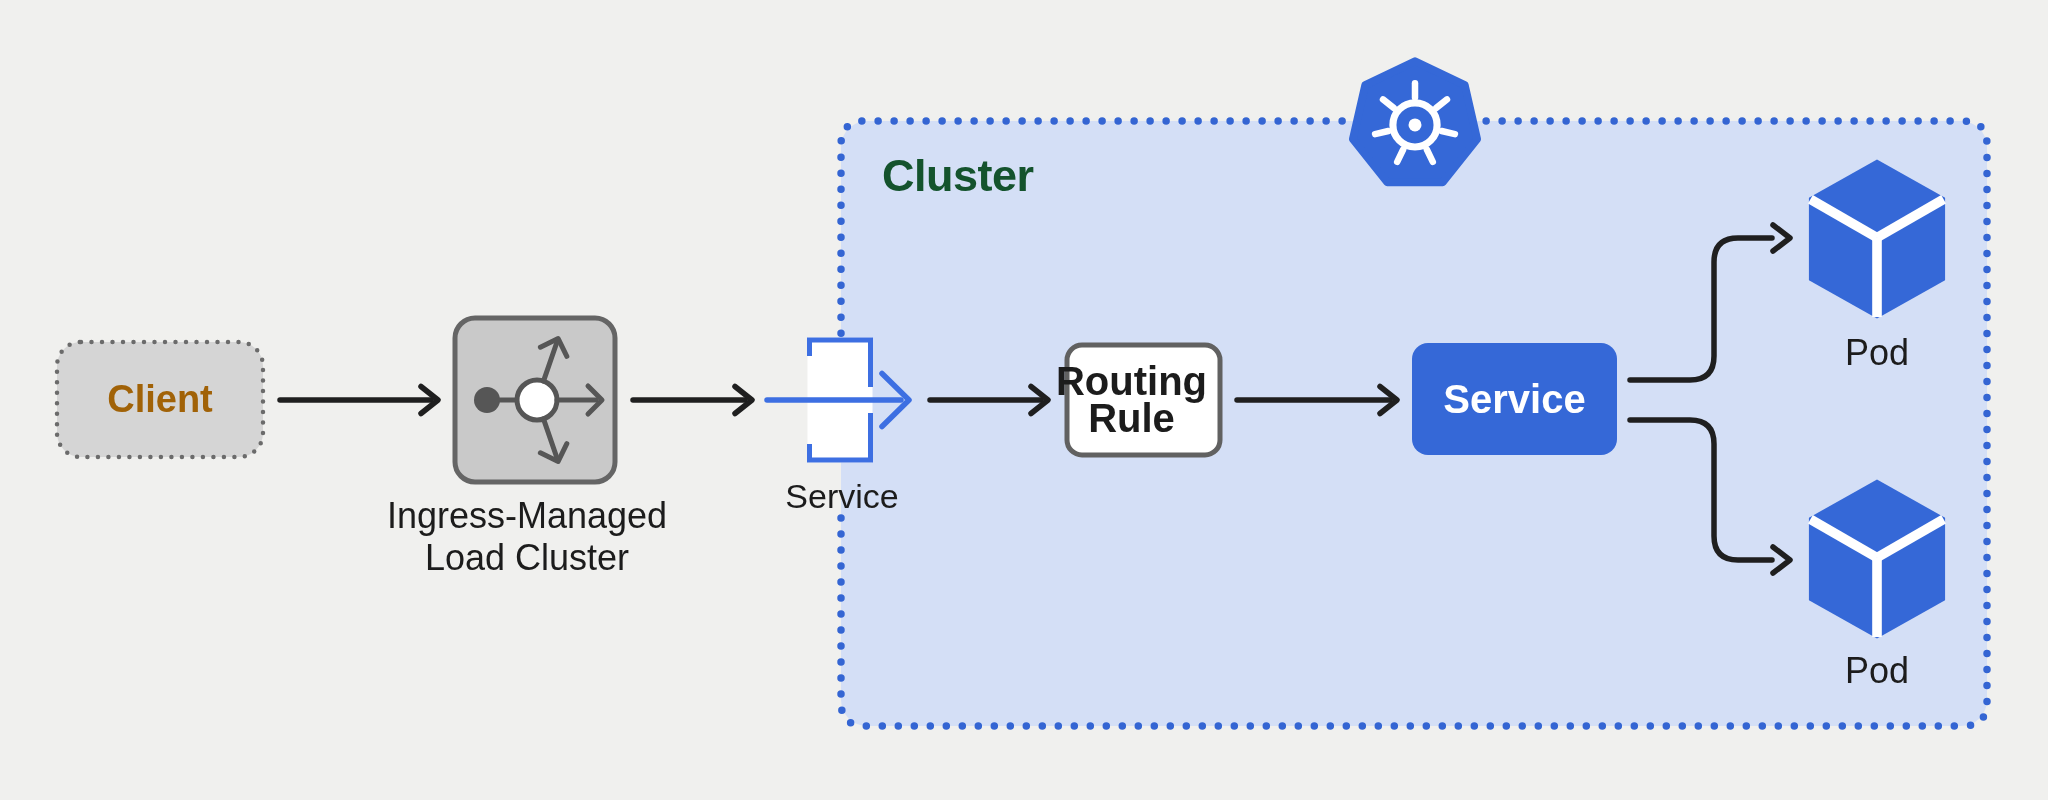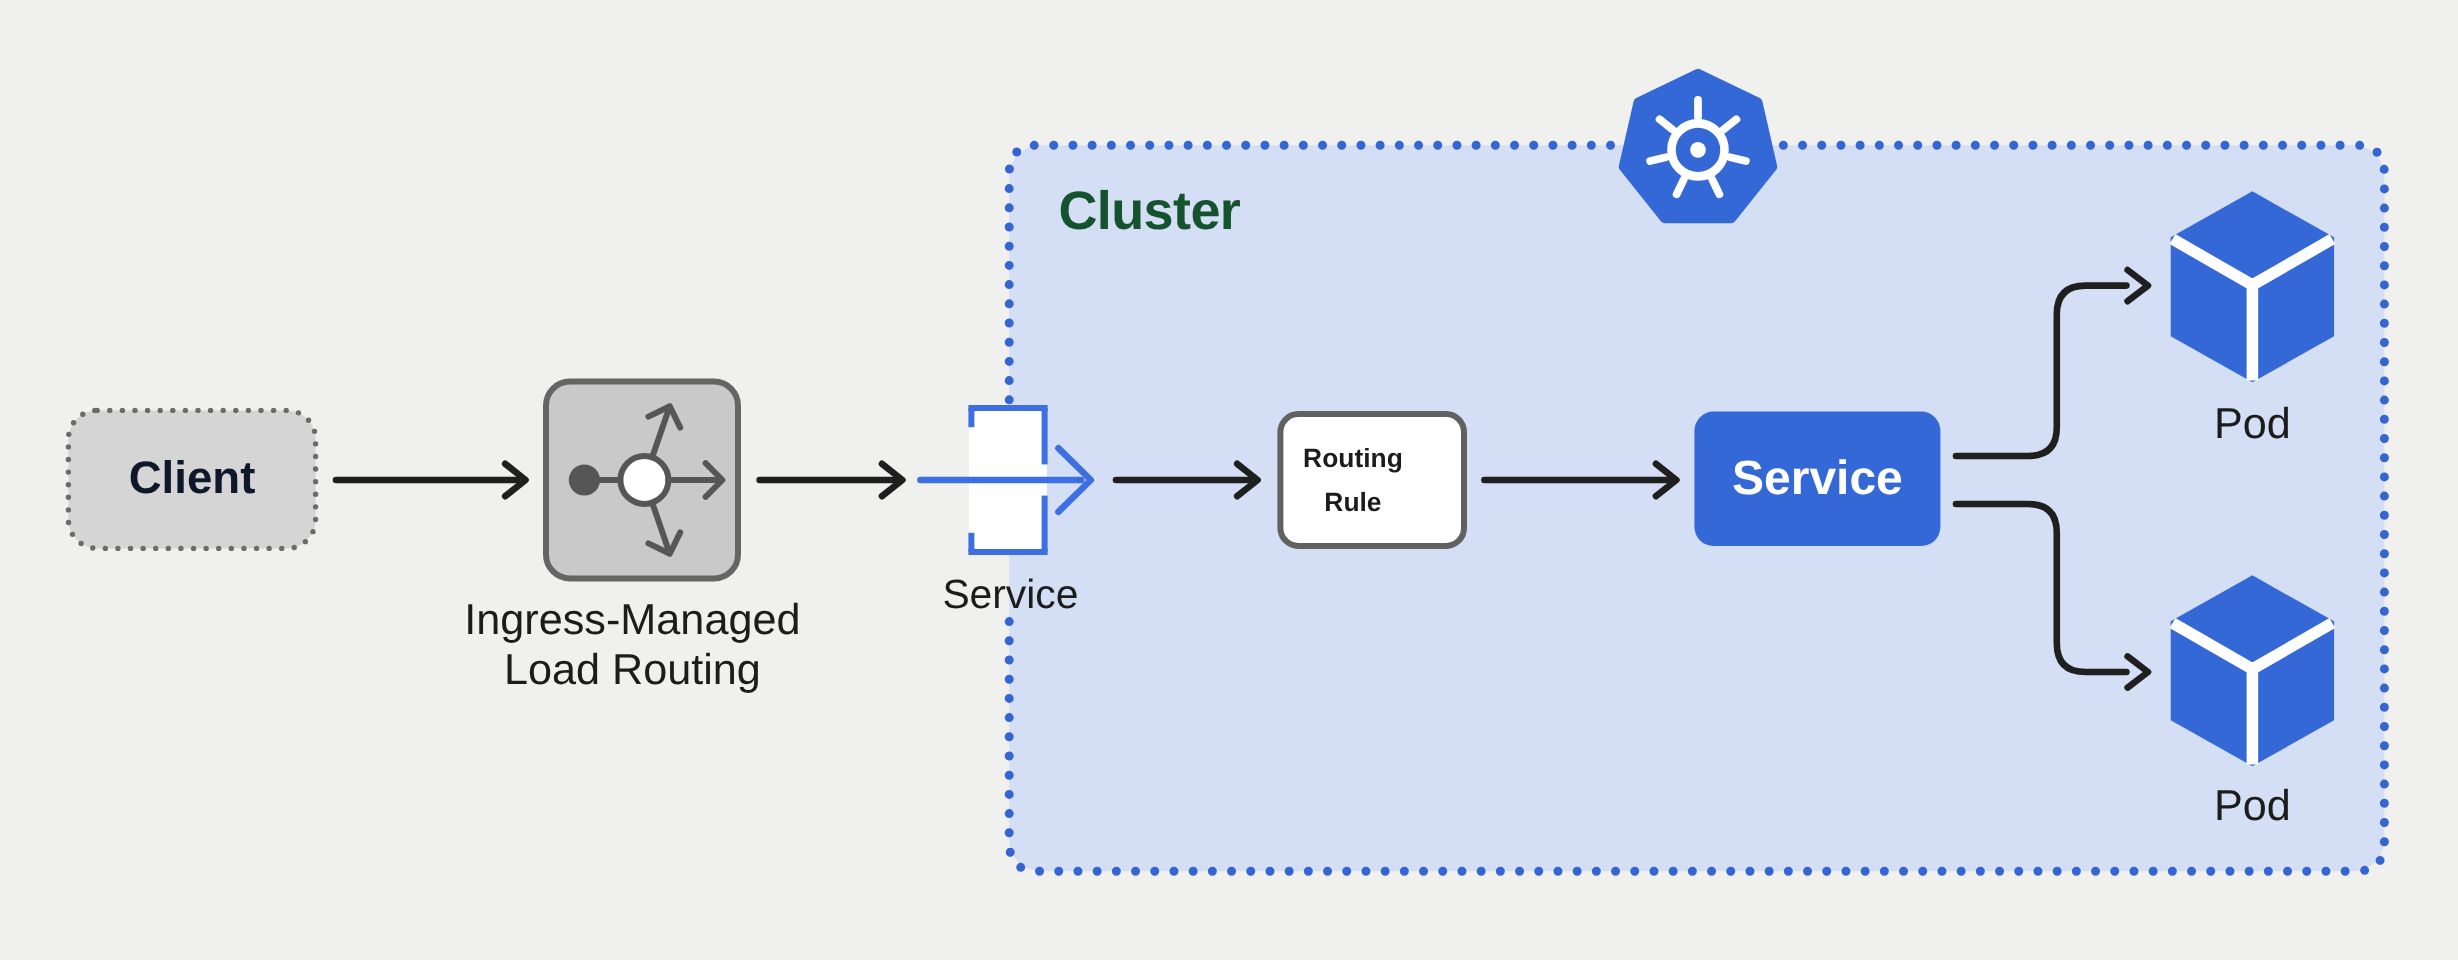--- a/index.html
+++ b/index.html
@@ -6,26 +6,26 @@
   .canvas{
     position:relative;
     width:2048px;height:800px;
     background:#f0f0ee;
     font-family:"Liberation Sans","DejaVu Sans",sans-serif;
     overflow:hidden;
   }
   .layer{position:absolute;left:0;top:0;width:2048px;height:800px;}
   .lbl{position:absolute;color:#1d1d1d;}
   .center-box{display:flex;align-items:center;justify-content:center;text-align:center;}
-  .client-label{left:57px;top:342px;width:206px;height:115px;font-size:38px;font-weight:700;color:#0f172a;}
+  .client-label{left:57px;top:342px;width:206px;height:115px;font-size:38px;font-weight:700;color:#a16207;}
   .lb-label{left:360px;top:495px;width:334px;text-align:center;font-size:36px;font-weight:400;line-height:42px;color:#1c1c1c;}
   .lb-label span{display:block;}
   .ingress-label{left:757px;top:477px;width:170px;text-align:center;font-size:34px;font-weight:400;color:#1c1c1c;}
   .cluster-label{left:882px;top:150px;font-size:45px;font-weight:700;color:#14532d;letter-spacing:-0.5px;}
-  .routing-label{left:1016px;top:345px;width:153px;height:110px;font-size:22px;font-weight:600;line-height:37px;color:#1c1c1c;justify-content:flex-end;}
+  .routing-label{left:1055px;top:345px;width:153px;height:110px;font-size:40px;font-weight:600;line-height:37px;color:#1c1c1c;}
   .routing-label span{display:block;}
   .service-label{left:1412px;top:343px;width:205px;height:112px;font-size:40px;font-weight:700;color:#ffffff;border-radius:27px;}
   .pod-label-top{left:1800px;top:332px;width:154px;text-align:center;font-size:36px;font-weight:400;color:#1c1c1c;}
   .pod-label-bottom{left:1800px;top:650px;width:154px;text-align:center;font-size:36px;font-weight:400;color:#1c1c1c;}
 </style>
 </head>
 <body>
 
 <div class="canvas">
 
@@ -137,21 +137,21 @@
         <line x1="70.5" y1="57.7" x2="80.7" y2="60.1"></line>
         <line x1="66.4" y1="39.9" x2="74.6" y2="33.4"></line>
       </g>
     </g>
   </svg>
 
   <div class="lbl client-label center-box">Client</div>
 
   <div class="lbl lb-label">
     <span>Ingress-Managed</span>
-    <span>Load Routing</span>
+    <span>Load Cluster</span>
   </div>
 
   <div class="lbl ingress-label">Service</div>
 
   <div class="lbl cluster-label">Cluster</div>
 
   <div class="lbl routing-label center-box">
     <div>
       <span>Routing</span>
       <span>Rule</span>

